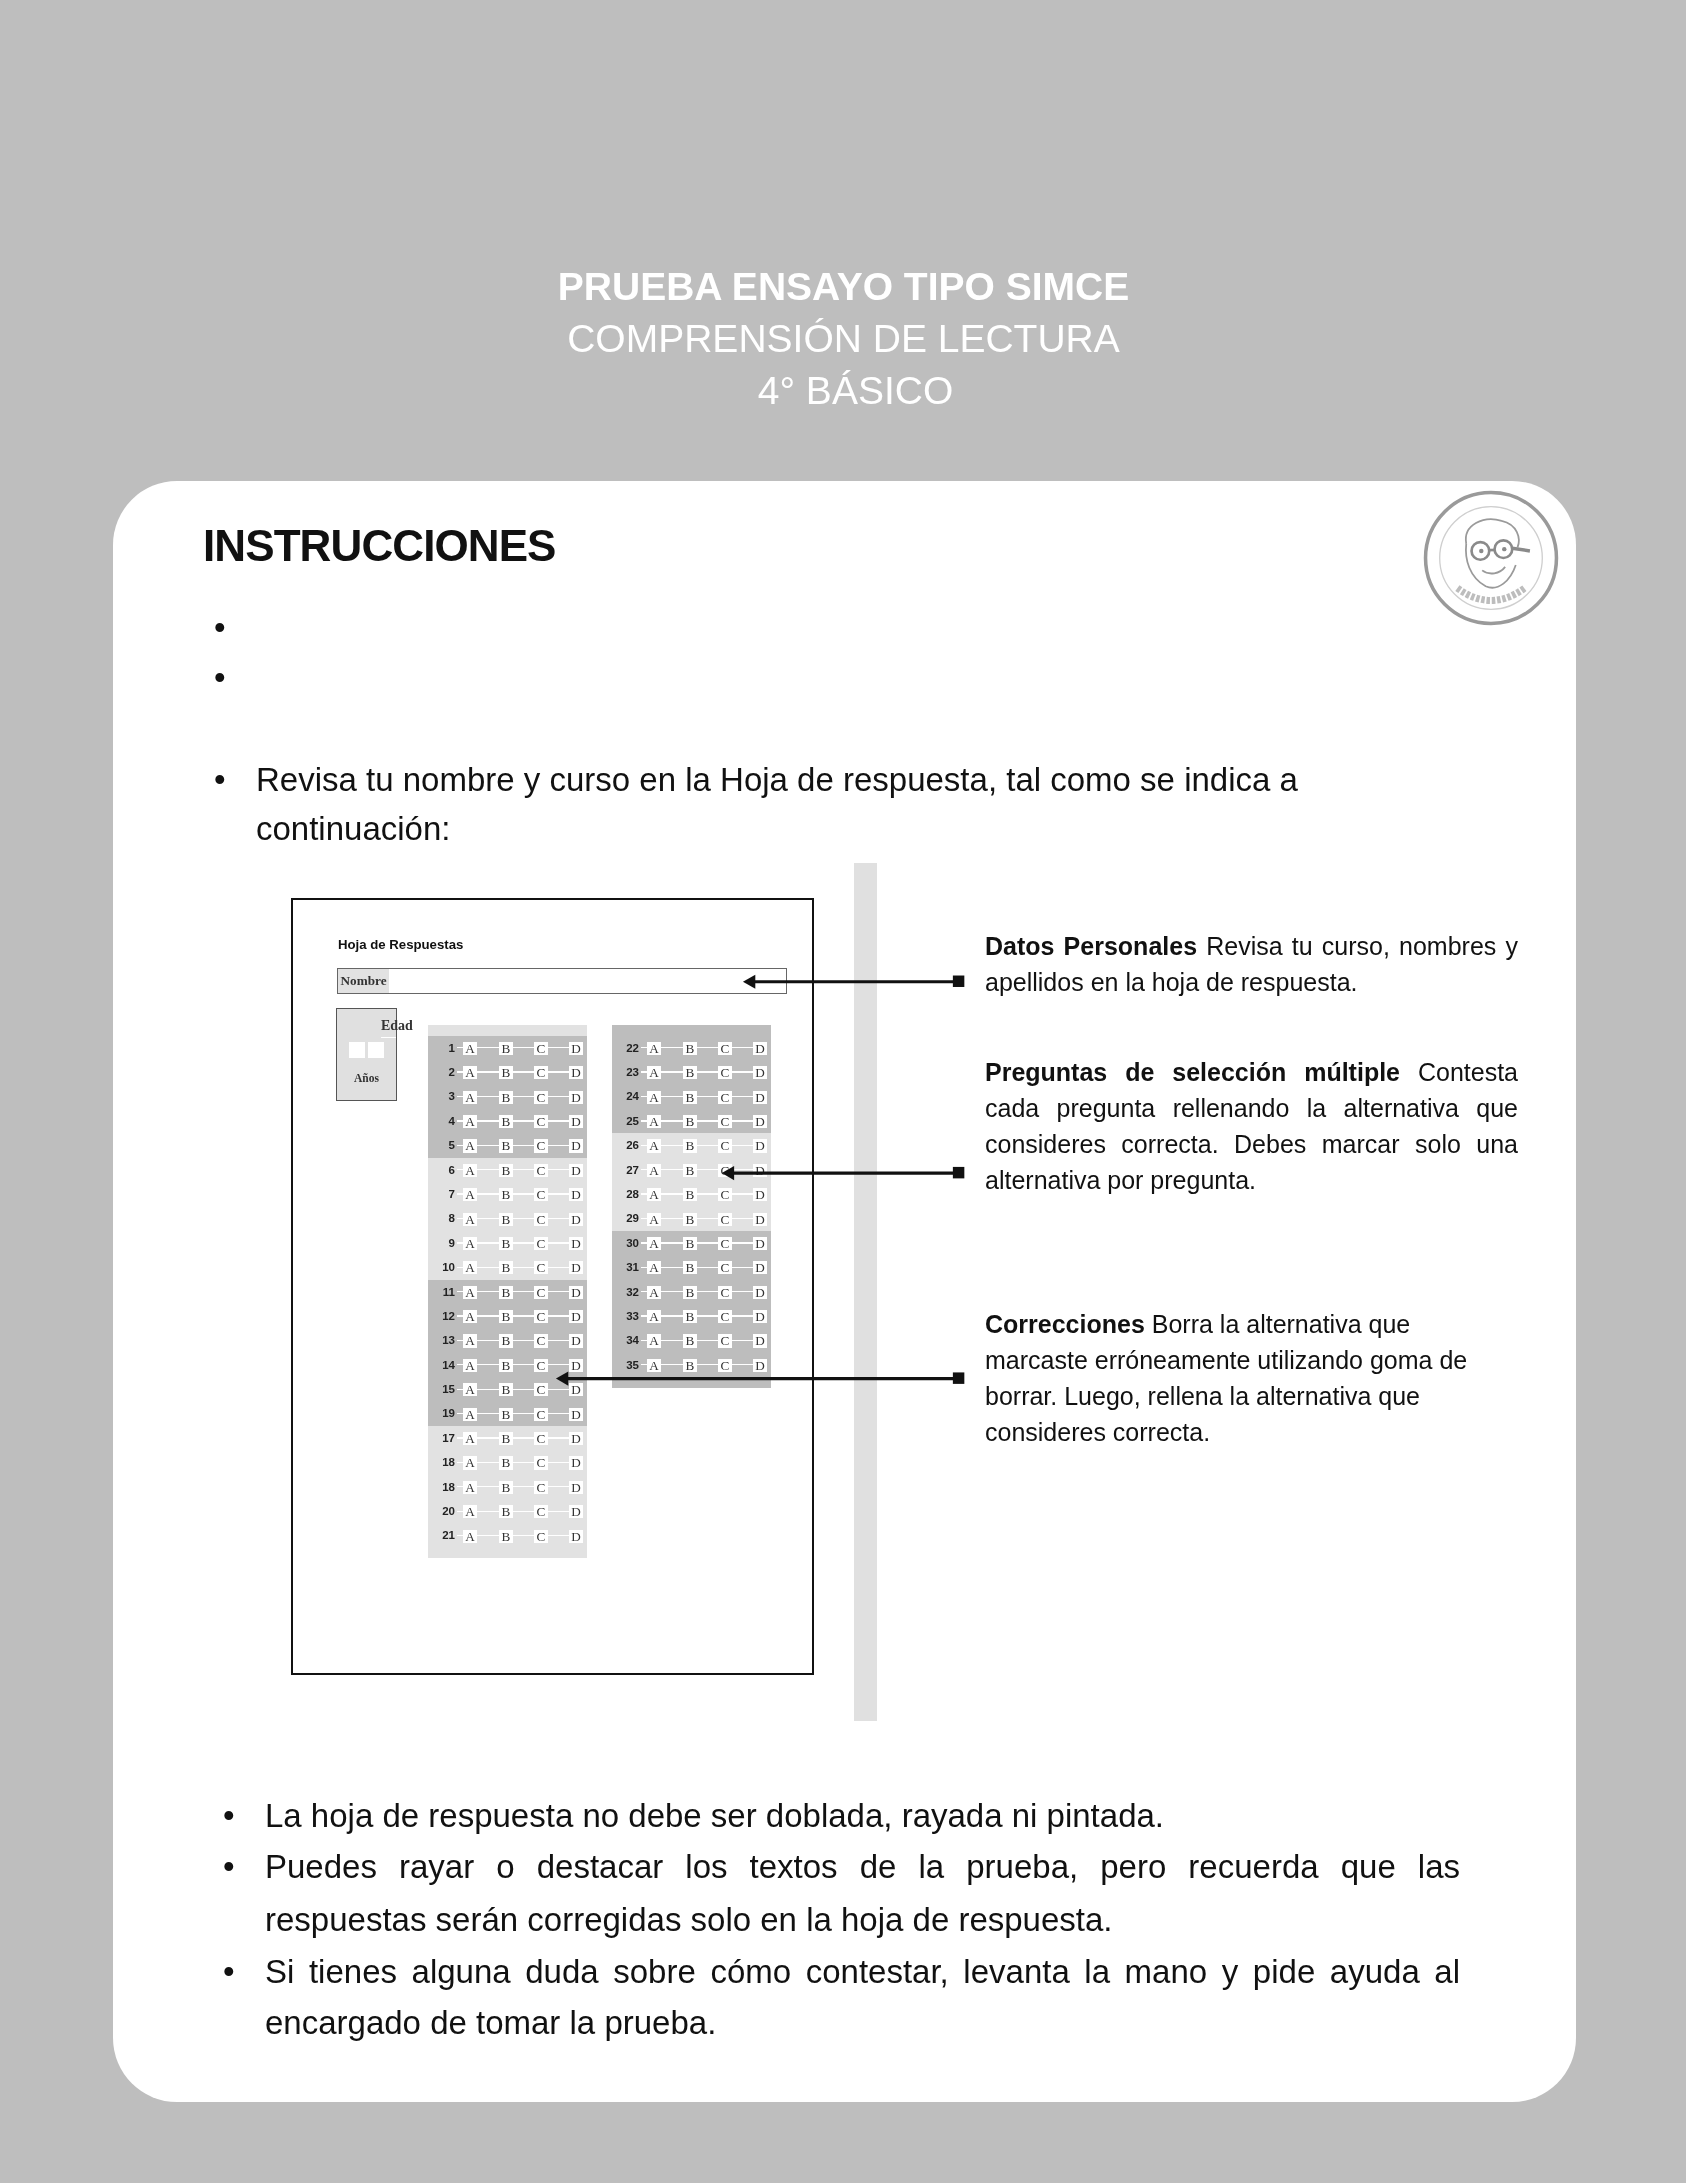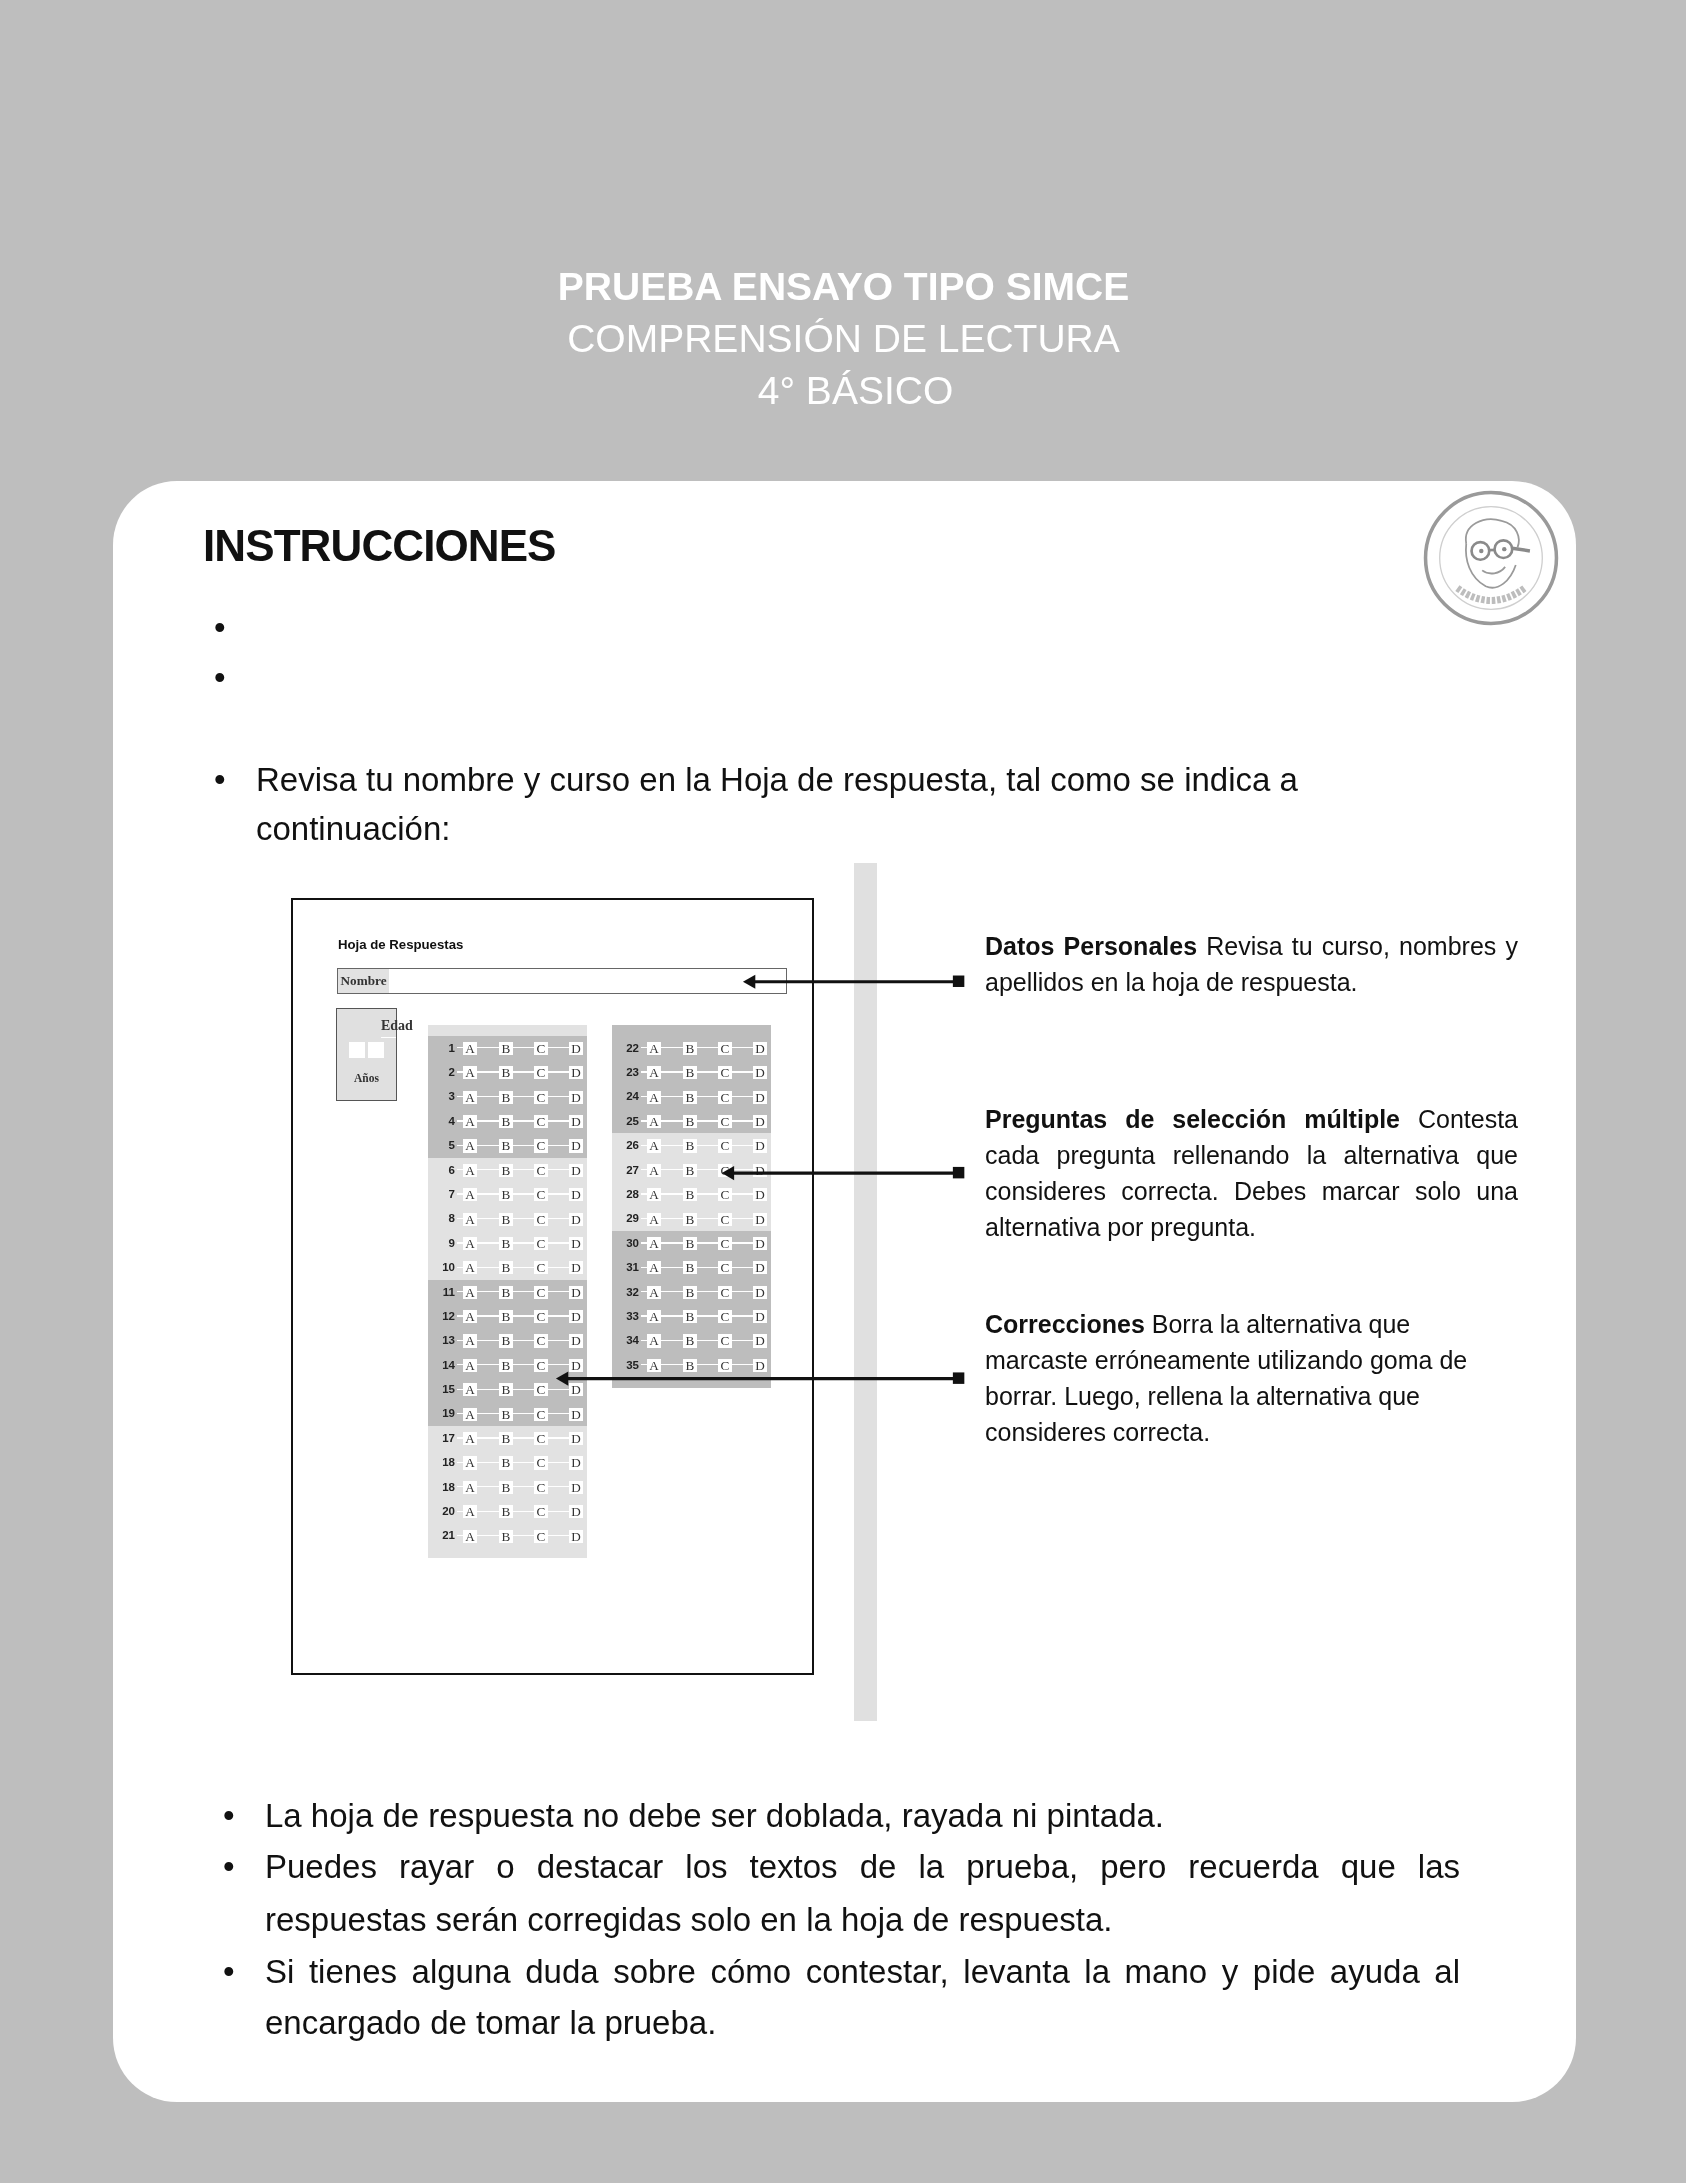--- a/index.html
+++ b/index.html
@@ -390,21 +390,21 @@
     <line x1="640" y1="1563" x2="1084" y2="1563" stroke="#111" stroke-width="3.5"></line>
     <polygon points="630,1563 644,1555 644,1571" fill="#111"></polygon>
     <rect x="1080" y="1556" width="13" height="13" fill="#111"></rect>
   </g>
 </svg>
 
 <div class="annot" style="top:928px;">
   <b>Datos Personales</b>
   <span>Revisa tu curso, nombres y apellidos en la hoja de respuesta.</span>
 </div>
-<div class="annot" style="top:1101px;">
+<div class="annot" style="top:1054px;">
   <b>Preguntas de selección múltiple</b>
   <span>Contesta cada pregunta rellenando la alternativa que consideres correcta. Debes marcar solo una alternativa por pregunta.</span>
 </div>
 <div class="annot noj" style="top:1306px;">
   <b>Correcciones</b>
   <span>Borra la alternativa que marcaste erróneamente utilizando goma de borrar. Luego, rellena la alternativa que consideres correcta.</span>
 </div>
 
 <div class="bl" style="left:265px; top:1791px; width:1195px;">
   <span class="dot">•</span>

